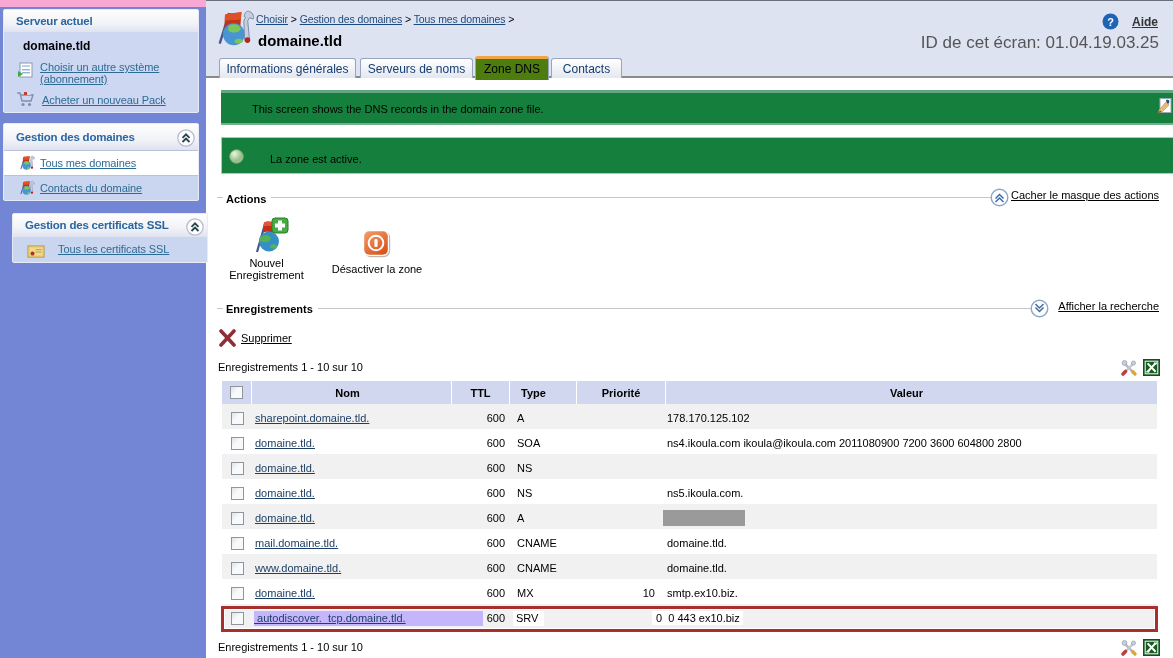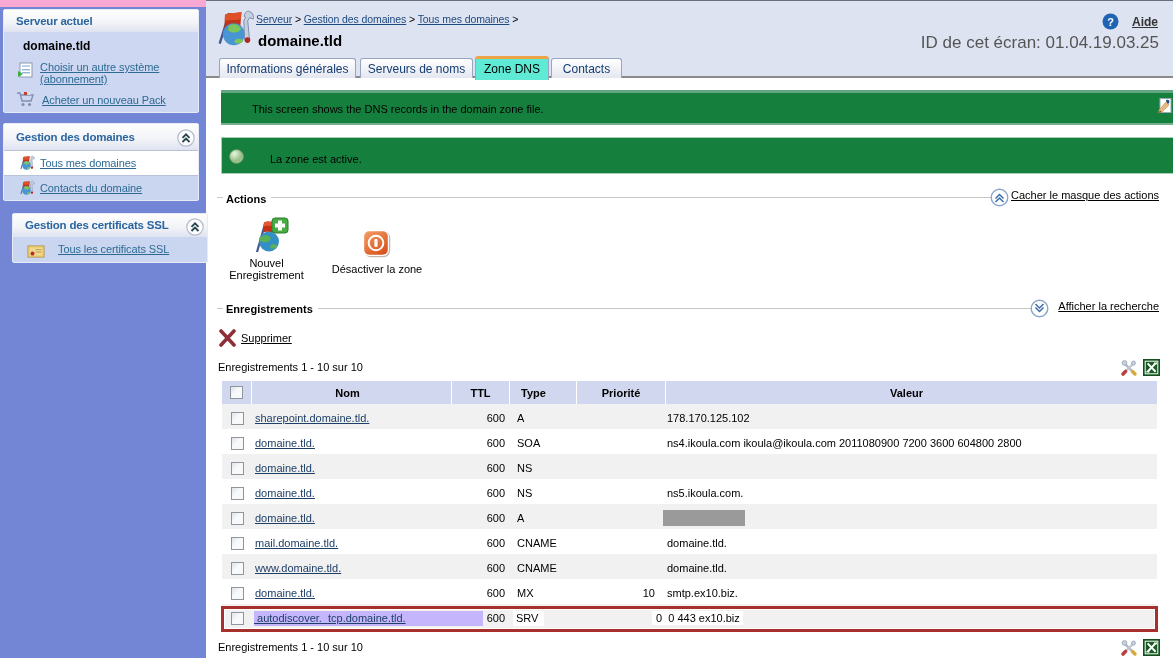--- a/index.html
+++ b/index.html
@@ -13,21 +13,21 @@
 .sbox .hdr{height:22px;line-height:22px;background:linear-gradient(#fefefd,#f2f3f7 60%,#dfe3f1);color:#2a65a0;font-weight:bold;font-size:11.5px;letter-spacing:-0.2px;padding-left:12px;position:relative;}
 .collapse{position:absolute;right:3px;top:3px;}
 .sitem{position:relative;height:24px;line-height:24px;background:#cad5f0;padding-left:15px;}
 .sitem.sel{background:#fff;border-top:1px solid #b9c2d9;border-bottom:1px solid #b9c2d9;}
 .sitem svg{vertical-align:-3px;margin-right:5px;}
 .slink{color:#2e6b94;font-size:11px;letter-spacing:-0.1px;}
 
 #chead{left:206px;top:0;width:967px;height:76px;background:#dee3f2;border-top:1px solid #6a707b;}
 .crumb a{color:#1c4a7e;}
 .tab{position:absolute;top:58px;height:20px;line-height:20px;box-sizing:border-box;z-index:2;text-align:center;background:linear-gradient(#ffffff,#e4e7f0);border:1px solid #98a5c0;border-bottom:none;border-radius:3px 3px 0 0;color:#163d70;font-size:12px;}
-.tab.active{top:56px;height:24px;line-height:20px;background:#5eead4;border-top:3px solid #eca444;border-bottom:none;color:#000;z-index:3;}
+.tab.active{top:56px;height:24px;line-height:20px;background:#4d7c0f;border-top:3px solid #eca444;border-bottom:none;color:#000;z-index:3;}
 
 .banner{position:absolute;left:221px;width:939px;background:#15803d;padding-left:22px;}
 
 .fl{position:absolute;height:0;border-top:1px solid #c6c6c6;}
 .legend{position:absolute;font-weight:bold;font-size:11px;background:#fff;padding:0 5px 0 3px;}
 .toollink{color:#000;}
 
 #dnstable{left:222px;top:381px;width:935px;}
 .throw{display:flex;height:23px;background:#d1d7ee;font-weight:bold;align-items:center;}
 .throw > div{box-sizing:border-box;border-right:1px solid #fff;height:23px;display:flex;align-items:center;justify-content:center;}
@@ -126,21 +126,21 @@
         <path d="M4 32 L12 6" stroke="#44568e" stroke-width="2" fill="none"></path>
         <path d="M8.5 7.5 C13 5 16.5 6.5 22.5 5 L21.5 18 C16 20 12.5 18 8 20 Z" fill="#c03418"></path>
         <path d="M8.5 7.5 C13 5 16.5 6.5 22.5 5 L22 11 C16.5 13 13 11 8.3 13 Z" fill="#dd5028"></path>
         <circle cx="16" cy="24" r="9.3" fill="#4795d2"></circle>
         <path d="M12 16.5 C16 14.5 21 16 22 19.5 C20 23.5 14 23 11.5 21 C11 19.5 11 17.5 12 16.5 Z" fill="#7cc558"></path>
         <path d="M17 29 C20 27 23.5 28 24 30 C21.5 33 17.5 32 16.5 30.5 Z" fill="#7cc558"></path>
         <path d="M28.5 4.5 C31.5 5 33.5 8 32.5 11 L29.5 10 L27.8 12.5 L29.3 28 C29.5 31 25.5 31.5 25.2 28.5 L24.5 12.5 L26 9.5 L24.8 8.8 C25.2 6 26.5 4.2 28.5 4.5 Z" fill="#c5cfdf" stroke="#7888a8" stroke-width="0.8"></path>
         <circle cx="27.6" cy="29" r="2.4" fill="#b02828"></circle>
       </svg></div>
 <div class="abs crumb" style="left:256px;top:13px;font-size:10.5px;letter-spacing:-0.1px;">
-  <a>Serveur</a> &gt; <a>Gestion des domaines</a> &gt; <a>Tous mes domaines</a> &gt;
+  <a>Choisir</a> &gt; <a>Gestion des domaines</a> &gt; <a>Tous mes domaines</a> &gt;
 </div>
 <div class="abs" style="left:258px;top:32px;font-size:15px;font-weight:bold;">domaine.tld</div>
 <div class="abs" style="right:54px;top:13px;" id="ic-help"><svg width="17" height="17" viewBox="0 0 17 17">
         <circle cx="8.5" cy="8.5" r="8" fill="#1f64b4"></circle>
         <text x="8.5" y="12.5" font-size="11" font-weight="bold" fill="#fff" text-anchor="middle" font-family="Liberation Sans">?</text>
       </svg></div>
 <a class="abs" style="right:15px;top:15px;color:#333;font-weight:bold;font-size:12px;">Aide</a>
 <div class="abs" style="right:14px;top:33px;color:#555;font-size:17px;">ID de cet écran: 01.04.19.03.25</div>
 
 <div class="abs" style="left:206px;top:76px;width:967px;height:2px;background:#8a8a8a;z-index:1;"></div>

